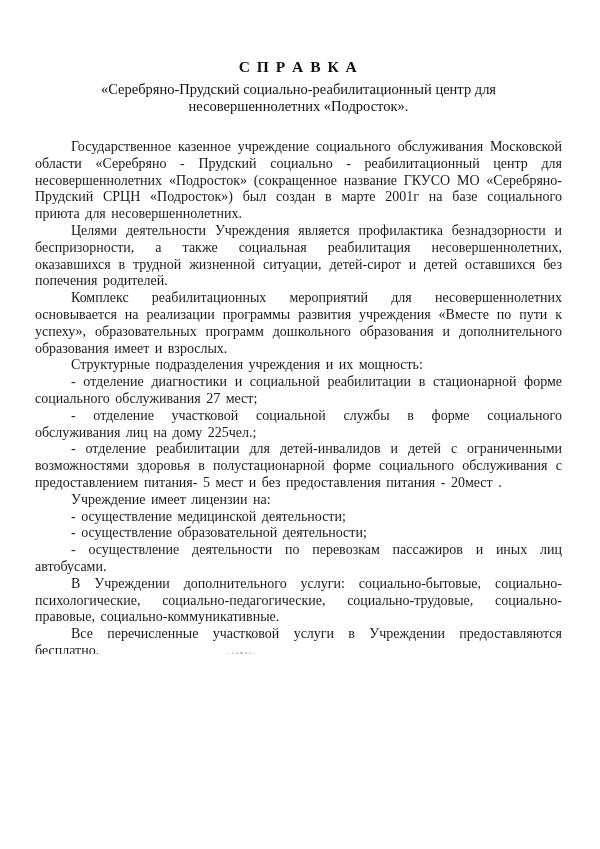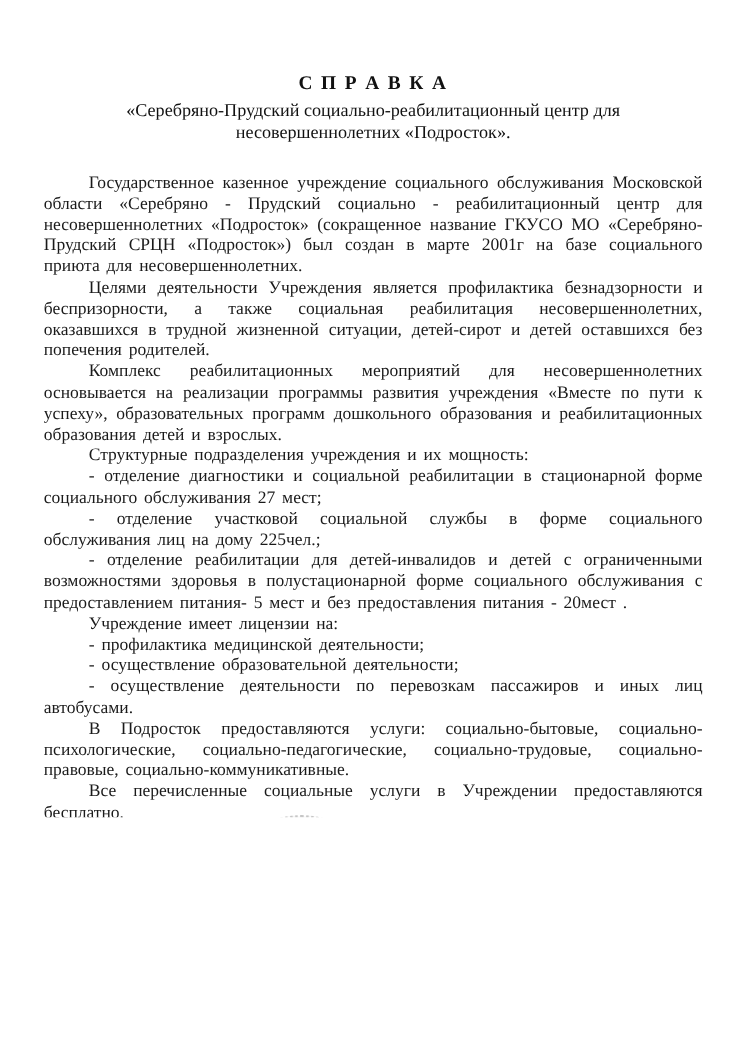--- a/index.html
+++ b/index.html
@@ -85,31 +85,31 @@
 <body>
 
 <div class="page">
 
   <div class="doc">
     <h1 class="title">С П Р А В К А</h1>
     <h2 class="subtitle">«Серебряно-Прудский социально-реабилитационный центр для несовершеннолетних «Подросток».</h2>
     <div>
         <p class="para">Государственное казенное учреждение социального обслуживания Московской области «Серебряно - Прудский социально - реабилитационный центр для несовершеннолетних «Подросток» (сокращенное название ГКУСО МО «Серебряно-Прудский СРЦН «Подросток») был создан в марте 2001г на базе социального приюта для несовершеннолетних.</p>
         <p class="para">Целями деятельности Учреждения является профилактика безнадзорности и беспризорности, а также социальная реабилитация несовершеннолетних, оказавшихся в трудной жизненной ситуации, детей-сирот и детей оставшихся без попечения родителей.</p>
-        <p class="para">Комплекс реабилитационных мероприятий для несовершеннолетних основывается на реализации программы развития учреждения «Вместе по пути к успеху», образовательных программ дошкольного образования и реабилитационных образования детей и взрослых.</p>
+        <p class="para">Комплекс реабилитационных мероприятий для несовершеннолетних основывается на реализации программы развития учреждения «Вместе по пути к успеху», образовательных программ дошкольного образования и дополнительного образования имеет и взрослых.</p>
         <p class="para">Структурные подразделения учреждения и их мощность:</p>
         <p class="para">- отделение диагностики и социальной реабилитации в стационарной форме социального обслуживания 27 мест;</p>
         <p class="para">- отделение участковой социальной службы в форме социального обслуживания лиц на дому 225чел.;</p>
         <p class="para">- отделение реабилитации для детей-инвалидов и детей с ограниченными возможностями здоровья в полустационарной форме социального обслуживания с предоставлением питания- 5 мест и без предоставления питания - 20мест .</p>
         <p class="para">Учреждение имеет лицензии на:</p>
-        <p class="para">- профилактика медицинской деятельности;</p>
+        <p class="para">- осуществление медицинской деятельности;</p>
         <p class="para">- осуществление образовательной деятельности;</p>
         <p class="para">- осуществление деятельности по перевозкам пассажиров и иных лиц автобусами.</p>
-        <p class="para">В Подросток предоставляются услуги: социально-бытовые, социально-психологические, социально-педагогические, социально-трудовые, социально-правовые, социально-коммуникативные.</p>
-        <p class="para">Все перечисленные социальные услуги в Учреждении предоставляются бесплатно.</p>
+        <p class="para">В Учреждении дополнительного услуги: социально-бытовые, социально-психологические, социально-педагогические, социально-трудовые, социально-правовые, социально-коммуникативные.</p>
+        <p class="para">Все перечисленные участковой услуги в Учреждении предоставляются бесплатно.</p>
       </div>
   </div>
 
   <div class="stamp"></div>
 
   <svg class="sig-svg" viewBox="0 0 100 60">
     <path d="M6,44 C4,30 8,12 13,10 C17,9 16,20 14,30 L11,44
              C10,49 13,50 16,46 C19,41 20,28 22,18
              C24,10 28,7 31,10 C33,13 31,24 29,33 L27,45
              C26,50 29,51 32,47 C35,42 36,28 38,18

